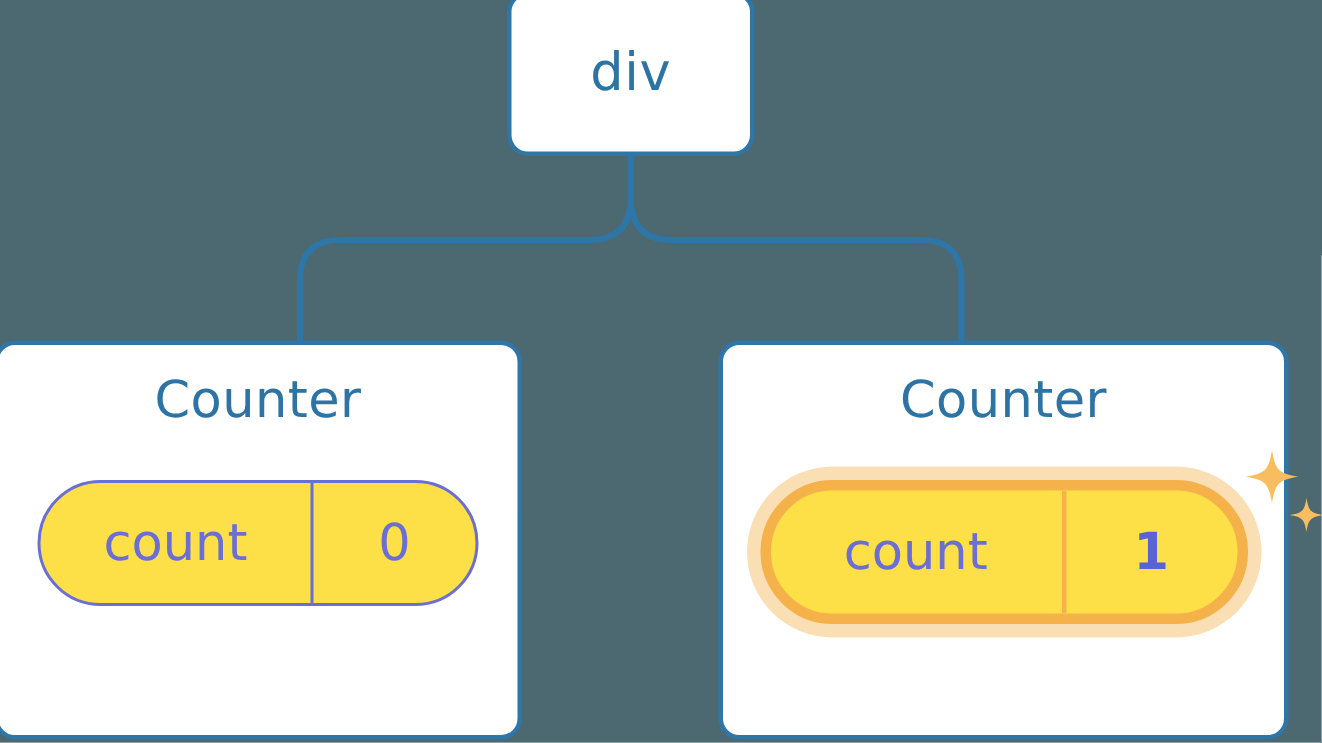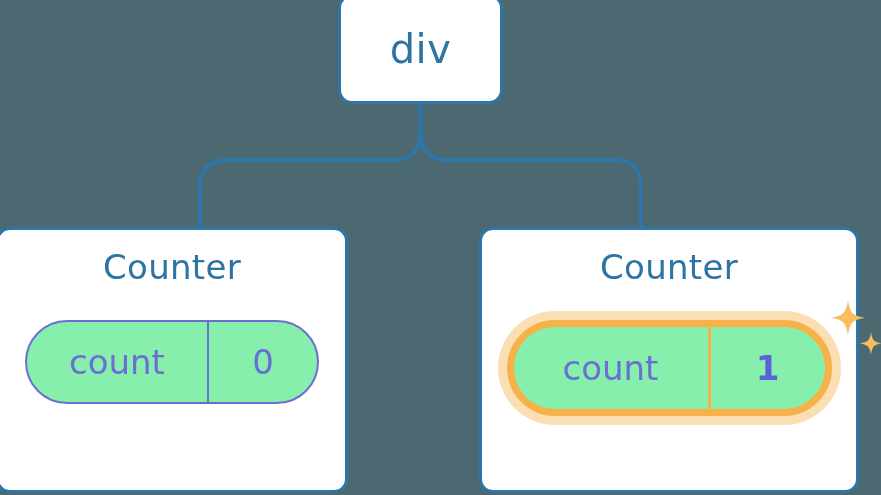--- a/index.html
+++ b/index.html
@@ -37,21 +37,21 @@
   }
   #root-node {
     left: 338px;
     top: -6px;
     width: 165px;
     height: 110px;
     justify-content: center;
     border-radius: 14px;
   }
   #root-node-label {
-    font-size: 40px;
+    font-size: 35px;
     color: #2d74a5;
     letter-spacing: 0.5px;
     line-height: 1;
   }
   #counter-card-left {
     left: -4px;
     top: 227px;
     width: 352px;
     height: 266px;
     border-radius: 14px;
@@ -78,21 +78,21 @@
     justify-content: center;
   }
   
   .pill {
     display: flex;
     align-items: stretch;
     height: 84px;
     border: 2px solid #6b6fd4;
     border-radius: 42px;
     box-sizing: border-box;
-    background: #86efac;
+    background: #fde047;
     overflow: hidden;
   }
   .pill-key {
     display: flex;
     align-items: center;
     justify-content: center;
     padding: 0 22px;
     min-width: 136px;
     font-size: 34px;
     color: #6b6fd4;

